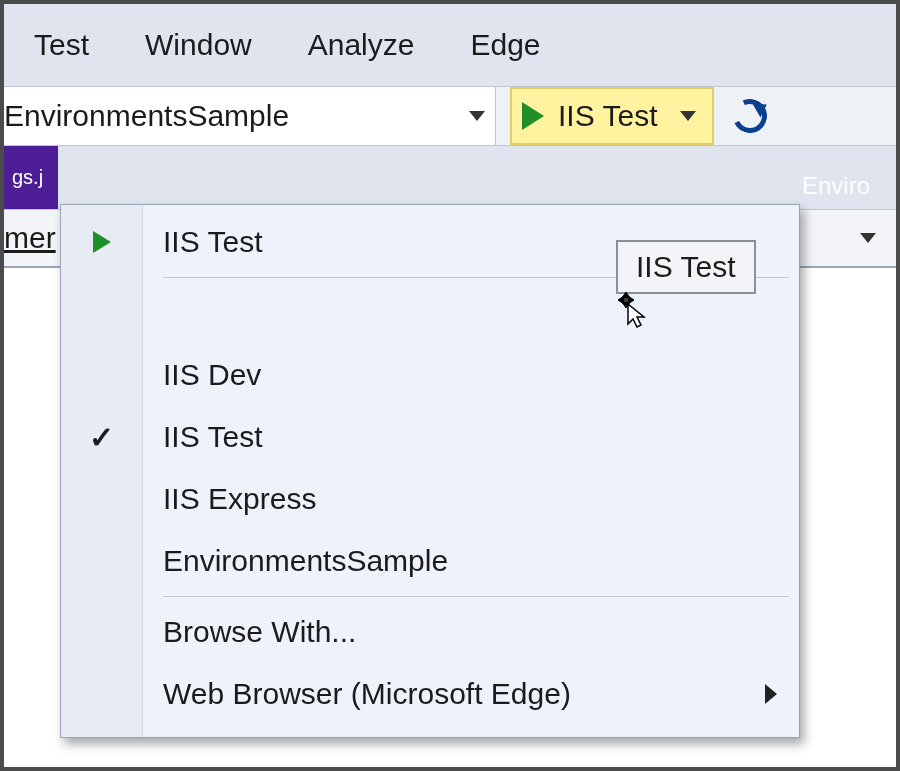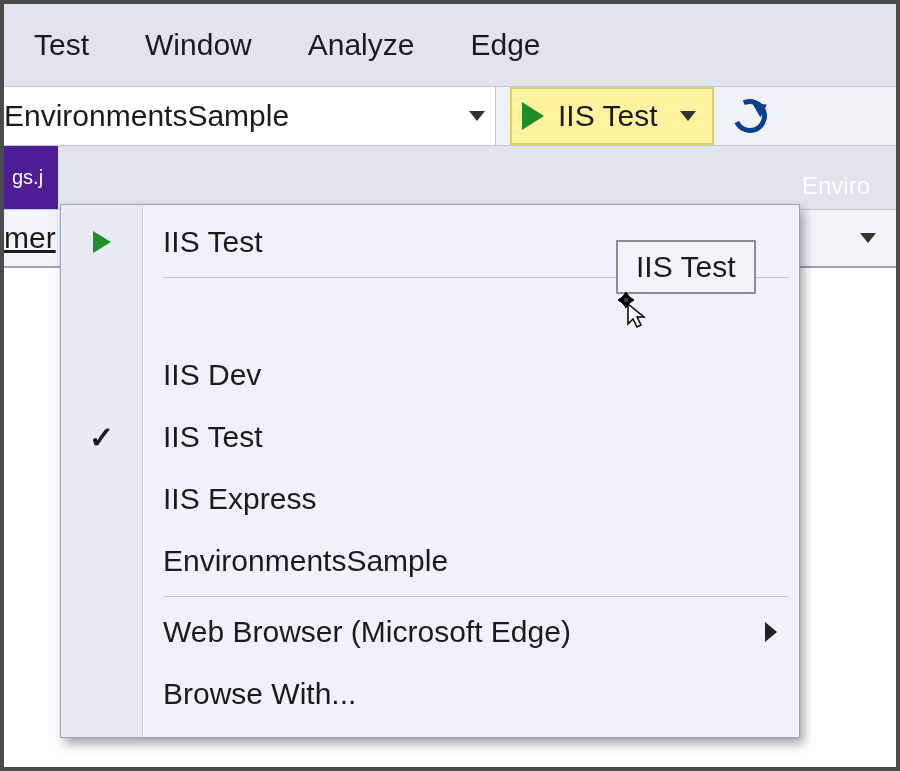--- a/index.html
+++ b/index.html
@@ -319,26 +319,26 @@
     </div>
     <div class="menu-item">
       <span class="gutter"></span>
       <span class="label">EnvironmentsSample</span>
     </div>
 
     <div class="menu-sep"></div>
 
     <div class="menu-item">
       <span class="gutter"></span>
+      <span class="label">Browse With...</span>
+    </div>
+    <div class="menu-item">
+      <span class="gutter"></span>
       <span class="label">Web Browser (Microsoft Edge)</span>
       <span class="submenu-arrow"></span>
-    </div>
-    <div class="menu-item">
-      <span class="gutter"></span>
-      <span class="label">Browse With...</span>
     </div>
   </div>
 
   <div class="tooltip">IIS Test</div>
 
   <svg class="cursor" viewBox="0 0 40 40">
     <g stroke="#000" stroke-width="1" fill="#000">
       <polygon points="10,2 14,8 6,8"></polygon>
       <polygon points="10,18 14,12 6,12"></polygon>
       <polygon points="2,10 8,6 8,14"></polygon>

